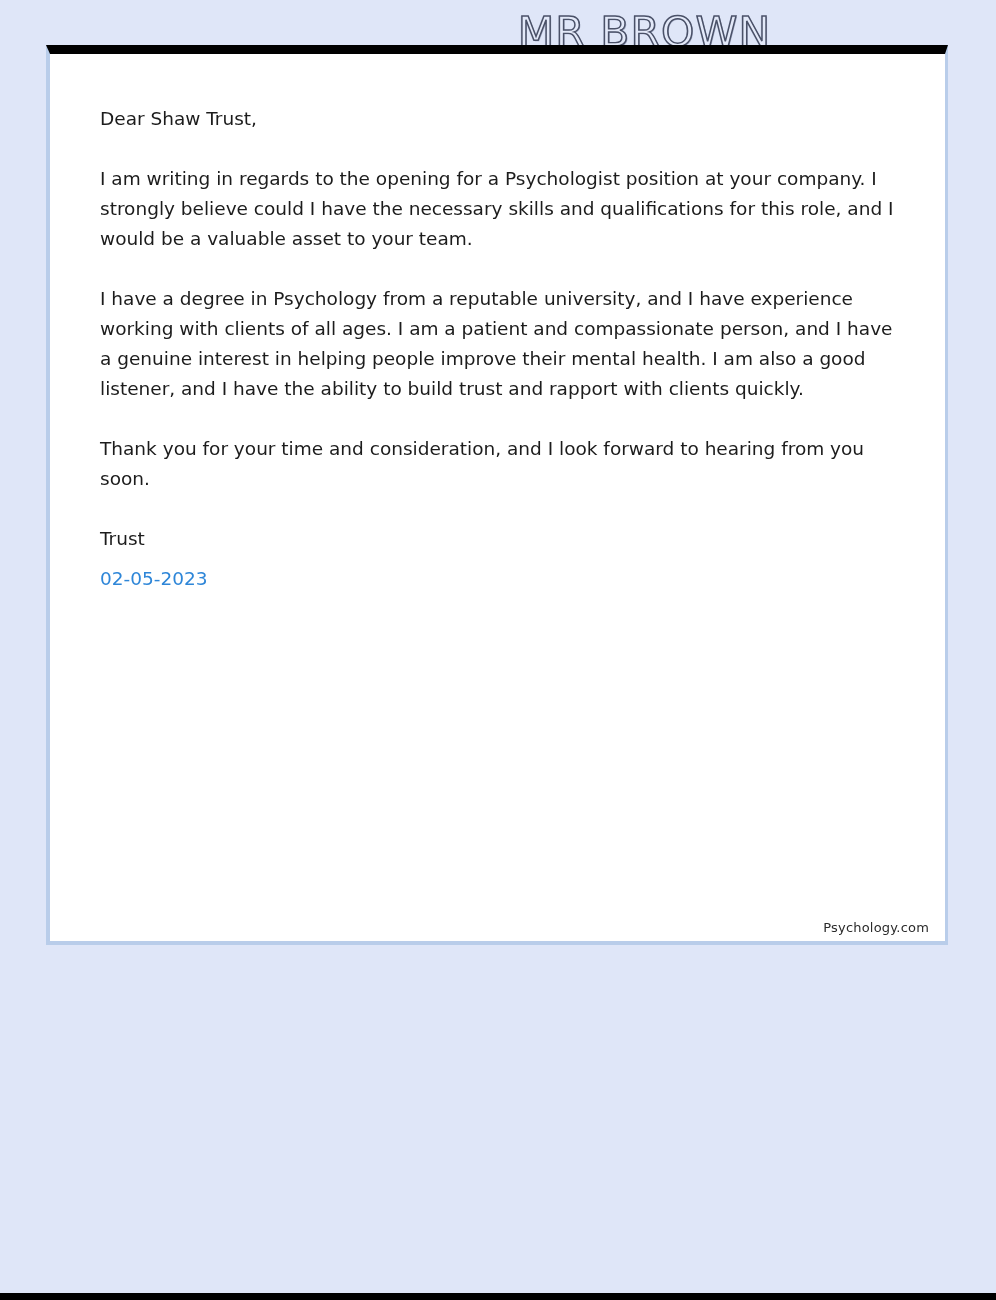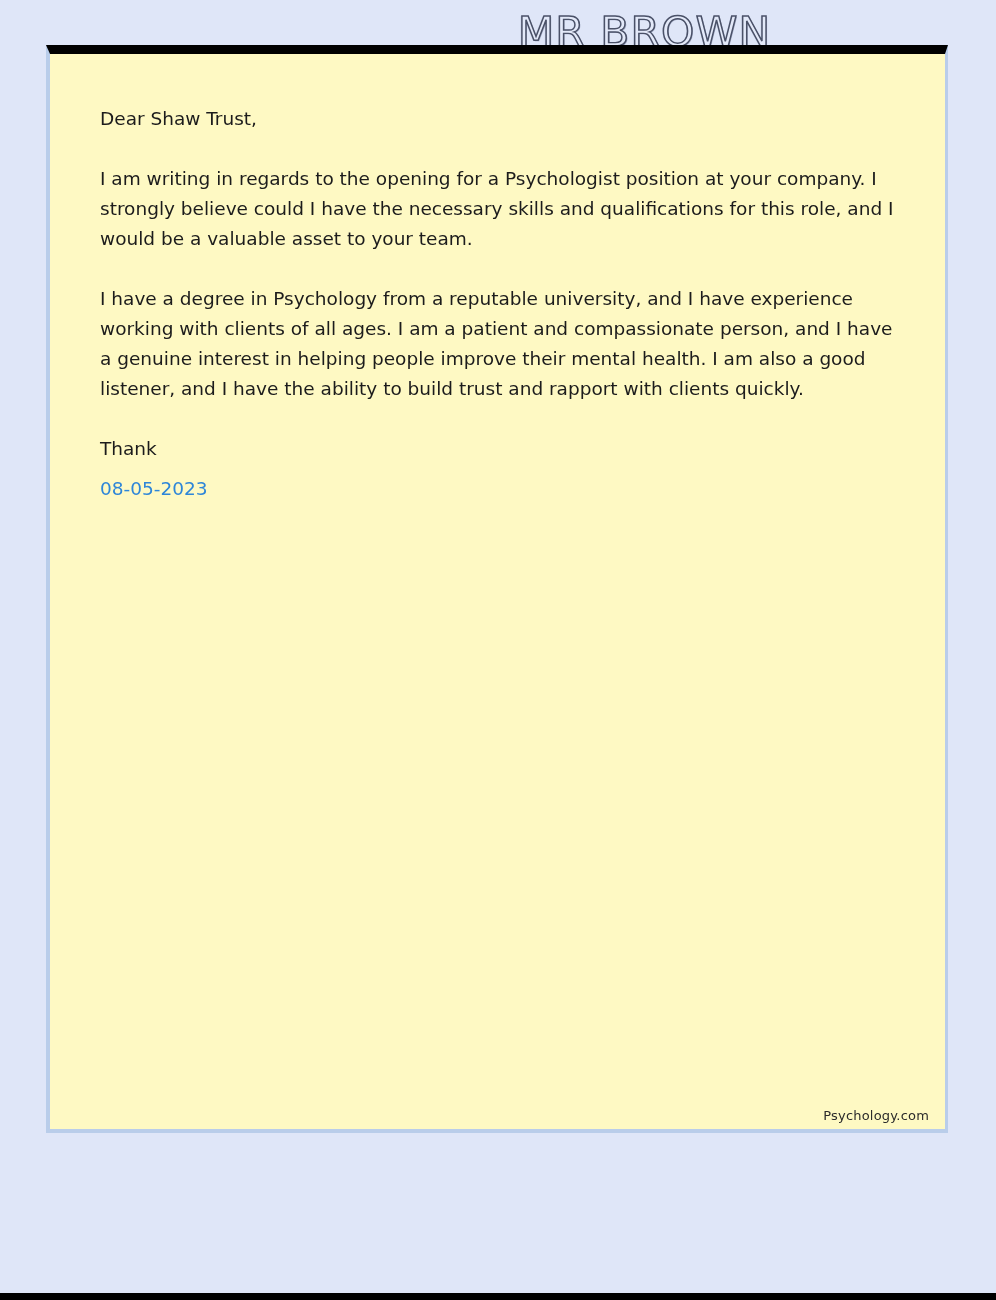--- a/index.html
+++ b/index.html
@@ -41,22 +41,22 @@
     transform: scaleX(1.06);
     transform-origin: right center;
   }
 
   
   .page {
     position: absolute;
     left: 46px;
     top: 45px;
     width: 902px;
-    height: 1088px;
-    background: #fef9c3;
+    height: 900px;
+    background: #ffffff;
     border-left: 4px solid #b9cdea;
     border-right: 3px solid #b9cdea;
     border-bottom: 4px solid #b9cdea;
     border-top: 9px solid #000000;
     box-sizing: border-box;
   }
 
   .letter-body {
     position: absolute;
     left: 50px;
@@ -117,25 +117,26 @@
 
   <div class="letter-body">
 
     <p class="para salutation">Dear Shaw Trust,</p>
 
     <p class="para">I am writing in regards to the opening for a Psychologist position at your company. I strongly believe could I have the necessary skills and qualifications for this role, and I would be a valuable asset to your team.</p>
 
     <p class="para">I have a degree in Psychology from a reputable university, and I have experience working with clients of all ages. I am a patient and compassionate person, and I have a genuine interest in helping people improve their mental health. I am also a good listener, and I have the ability to build trust and rapport with clients quickly.</p>
 
 
+    <p class="para">Thank you for your time and consideration, and I look forward to hearing from you soon.</p>
 
 
-    <p class="para signer-name">Thank</p>
+    <p class="para signer-name">Trust</p>
 
-    <p class="para date-line">08-05-2023</p>
+    <p class="para date-line">02-05-2023</p>
 
   </div>
 
   <div class="page-footer">Psychology.com</div>
 
 </div>
 
 <div class="bottom-strip"></div>
 
 </body></html>

